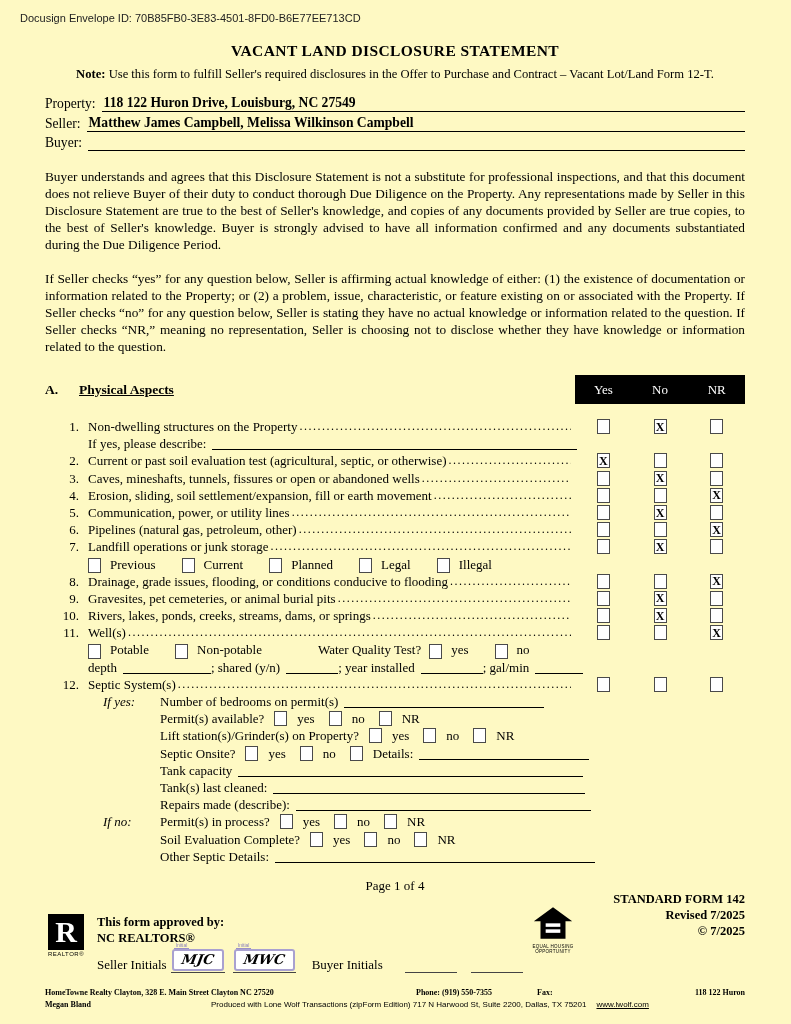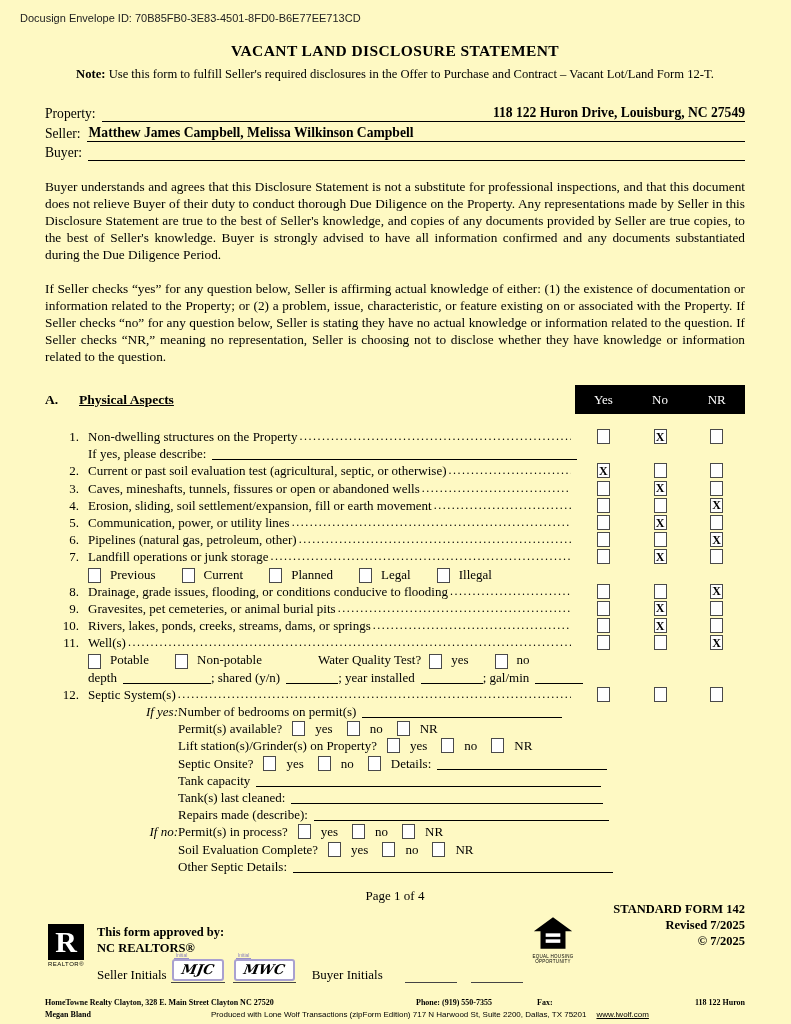--- a/index.html
+++ b/index.html
@@ -10,21 +10,21 @@
     padding:12px 46px 0 45px;
   }
   .envelope{font-family:"Liberation Sans",sans-serif;font-size:11px;color:#222;margin-left:-25px;}
   .title{text-align:center;font-size:15.5px;font-weight:bold;letter-spacing:.4px;margin-top:18px;}
   .note{text-align:center;font-size:12.6px;margin-top:7px;}
   .note b{font-weight:bold;}
 
   .party{display:flex;font-size:13.6px;line-height:17px;margin-top:2px;align-items:flex-end;}
   .party .plabel{flex-shrink:0;margin-right:6px;}
   .party .pval{flex:1;border-bottom:1px solid #000;font-weight:bold;padding-left:2px;min-height:17px;}
-  .party.first{margin-top:22px;text-align:right;}
+  .party.first{margin-top:12px;}
 
   .bpar{font-size:13.3px;line-height:17px;text-align:justify;margin:0;}
   .bpar.p1{margin-top:17px;}
   .bpar.p2{margin-top:17px;}
 
   .sec-head{display:flex;align-items:center;margin-top:20px;height:29px;}
   .sec-letter{width:34px;text-align:left;font-weight:bold;font-size:13.5px;flex-shrink:0;}
   .sec-title{font-weight:bold;font-size:13.5px;text-decoration:underline;}
   .sec-spacer{flex:1;}
   .ynn-bar{width:170px;height:29px;background:#000;color:#fff;display:flex;align-items:center;flex-shrink:0;}
@@ -41,21 +41,21 @@
   .cb{width:13px;height:15px;border:1px solid #4a4a4a;display:inline-flex;align-items:center;justify-content:center;
       font-family:"Liberation Serif",serif;font-weight:bold;font-size:12px;line-height:1;background:#fff;flex-shrink:0;}
   .sub-row{display:flex;align-items:center;font-size:13px;line-height:17.2px;height:17.2px;margin-left:43px;}
   .sub-row .cb{margin-right:9px;}
   .sub-row .opt{margin-right:26px;display:inline-flex;align-items:flex-end;}
   .blank{display:inline-block;border-bottom:1px solid #000;height:13px;}
   .w365{width:365px;} .w200{width:200px;} .w170{width:170px;} .w345{width:345px;}
   .w295{width:295px;} .w312{width:312px;} .w320{width:320px;}
   .w88{width:88px;} .w52{width:52px;} .w62{width:62px;} .w48{width:48px;}
   .gap6{display:inline-block;width:6px;} 
-  .sep-row{display:flex;align-items:center;font-size:13px;line-height:17.2px;height:17.2px;margin-left:76px;text-align:right;}
+  .sep-row{display:flex;align-items:center;font-size:13px;line-height:17.2px;height:17.2px;margin-left:58px;}
   .if-label{width:57px;flex-shrink:0;font-style:italic;}
   .sep-row .cb{margin:0 10px;}
   .sep-row .ynlabel{margin-right:4px;}
 
   .footer{position:relative;margin-top:13px;}
   .page-ind{text-align:center;font-size:13px;}
   .form-meta{position:absolute;right:0;top:13px;text-align:right;font-weight:bold;font-size:12.5px;line-height:16px;}
   .approve{display:flex;margin-top:20px;}
   .realtor{width:42px;flex-shrink:0;text-align:center;margin-right:10px;}
   .realtor .rbox{width:36px;height:36px;background:#000;color:#fff;font-family:"Liberation Serif",serif;

